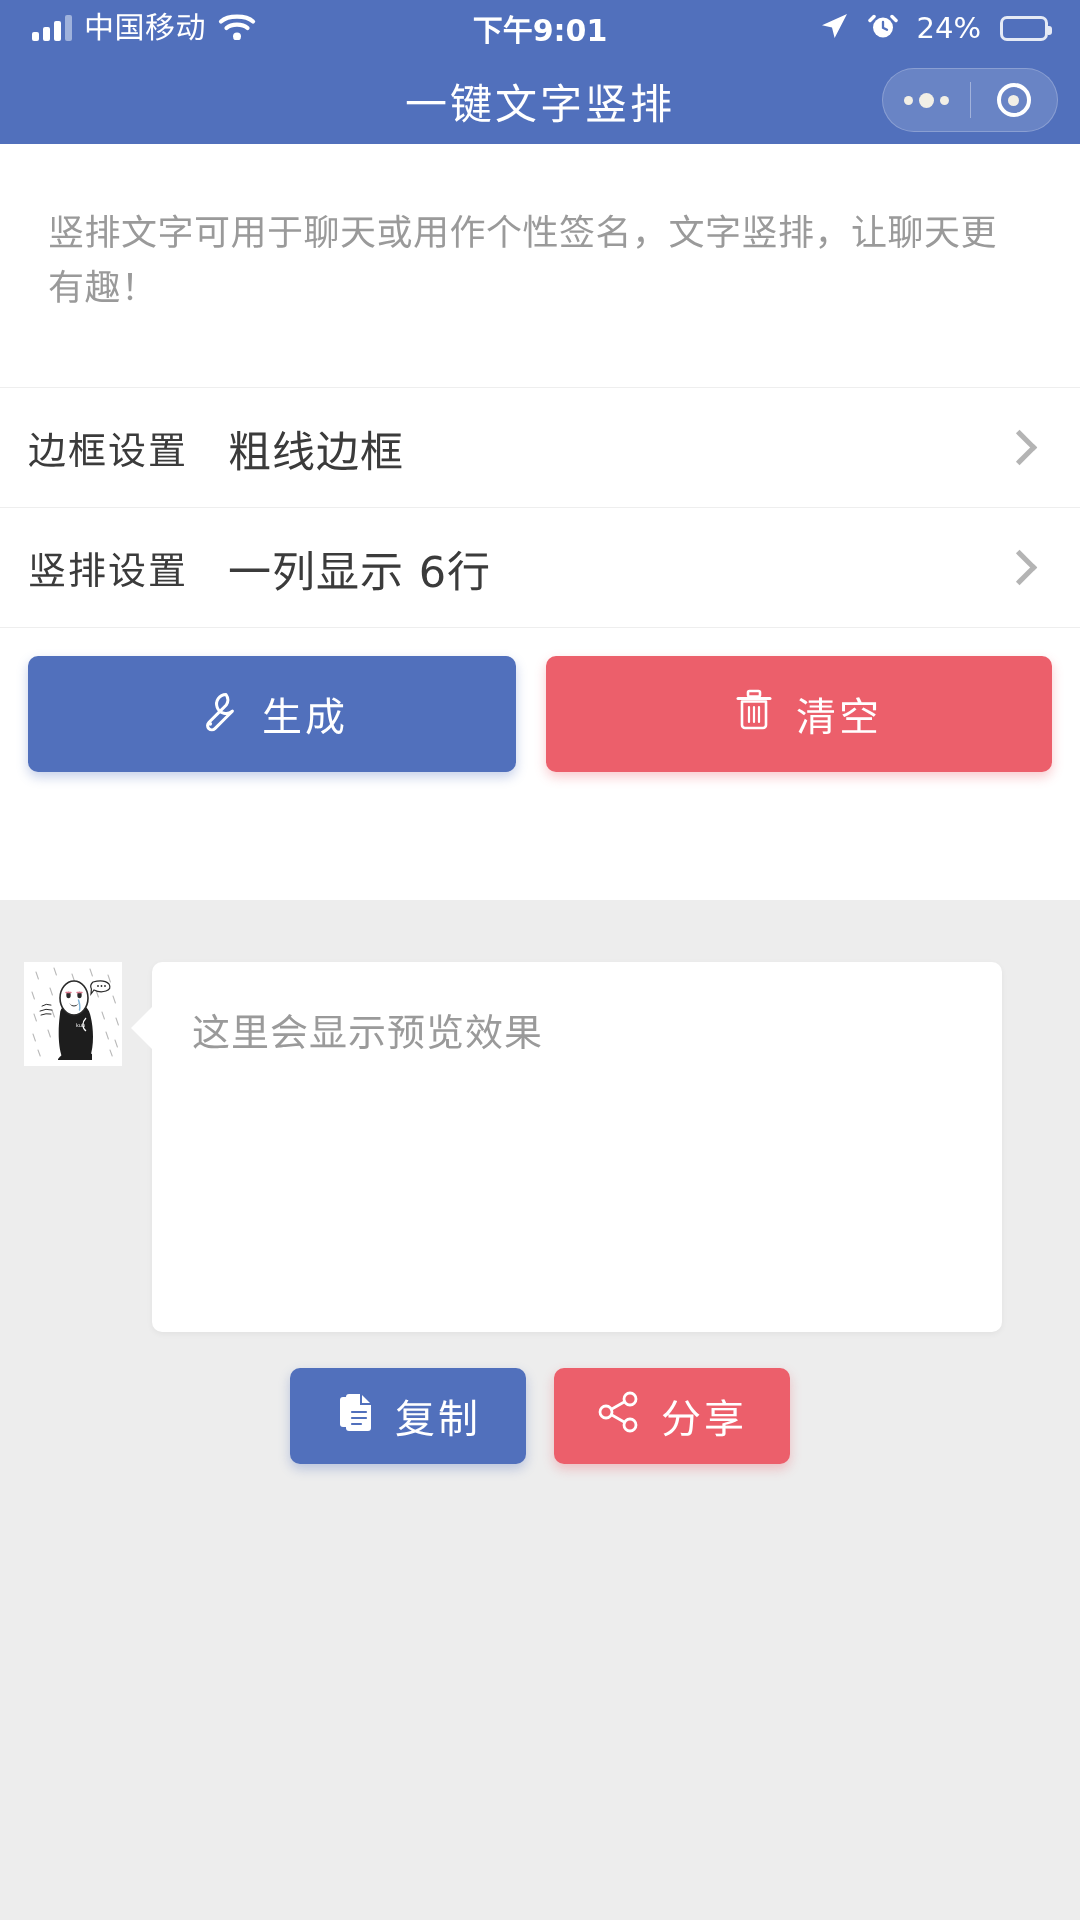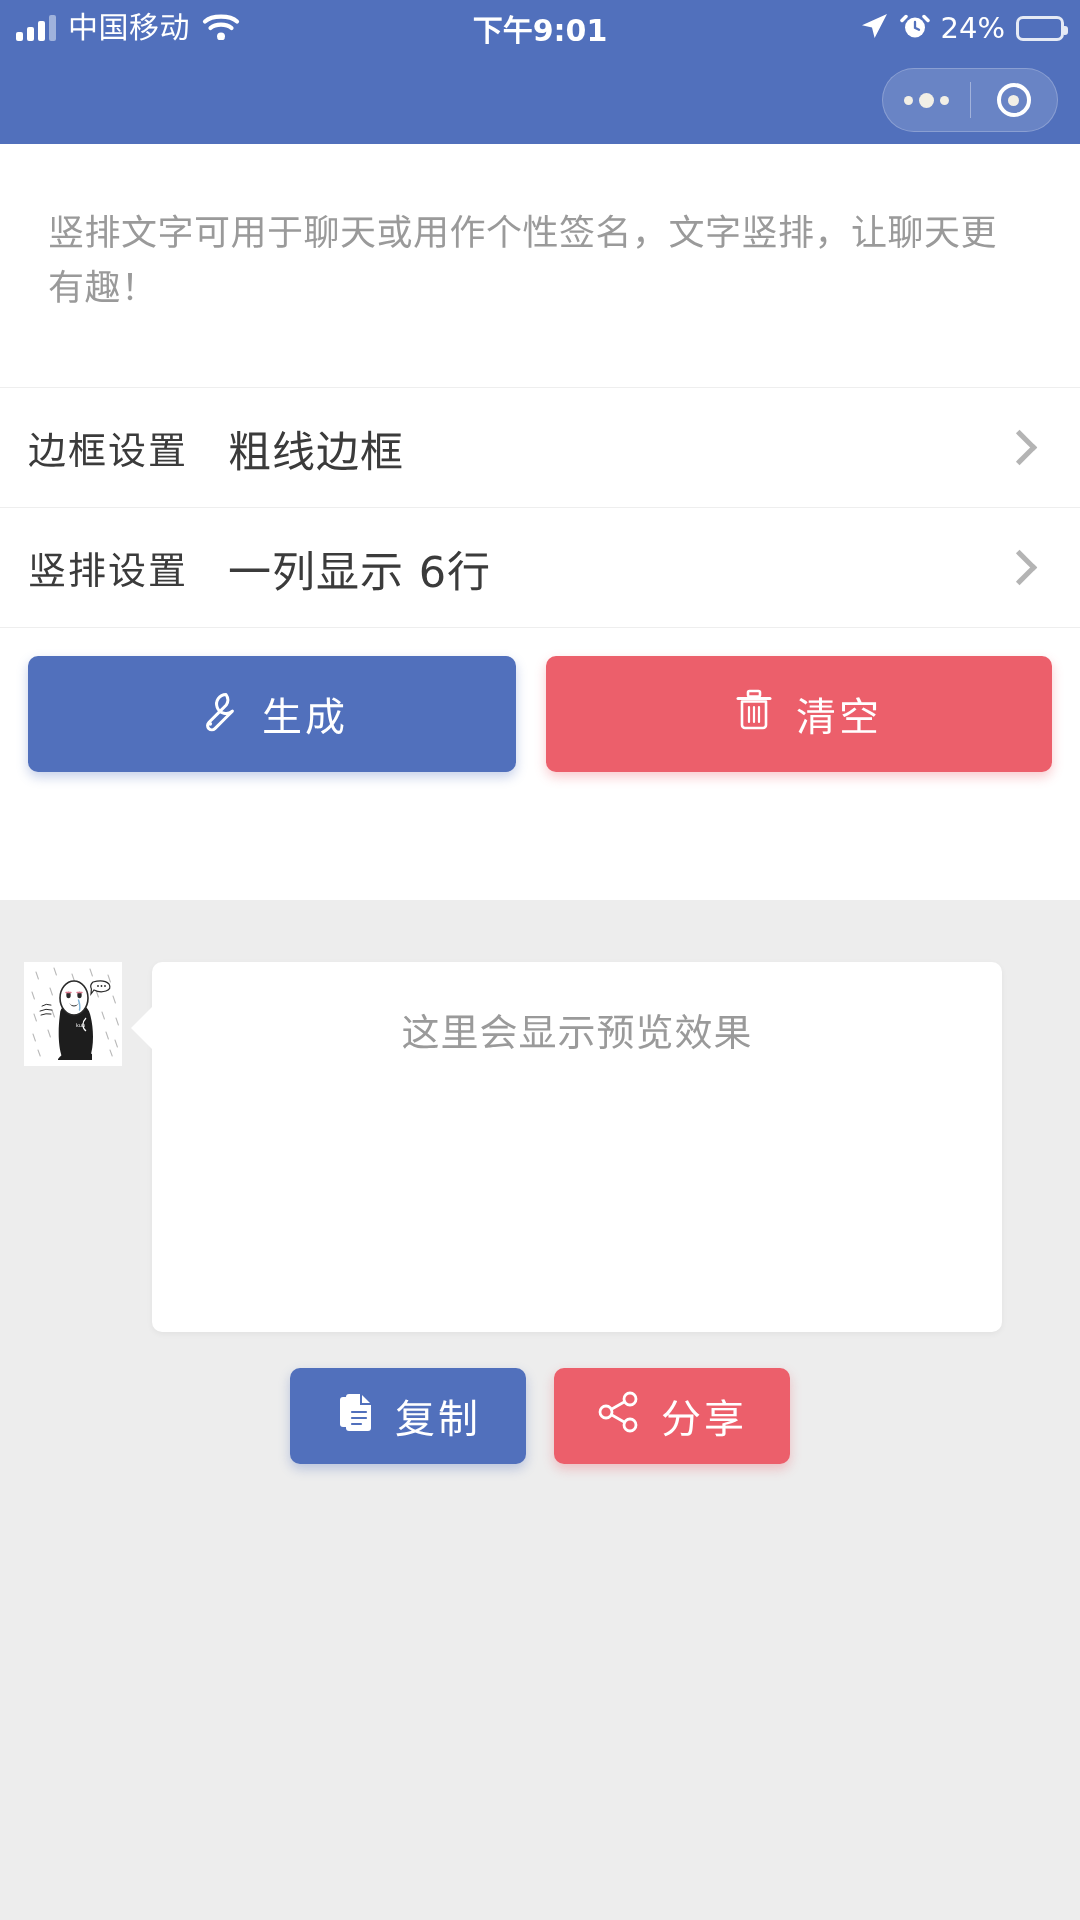--- a/index.html
+++ b/index.html
@@ -15,21 +15,21 @@
     overflow: hidden;
     position: relative;
   }
 
   
   #status-bar {
     height: 56px;
     background: #5170bc;
     display: flex;
     align-items: center;
-    padding: 0 16px;
+    padding: 0 32px;
     box-sizing: border-box;
     color: #ffffff;
     position: relative;
   }
   .status-left {
     display: flex;
     align-items: center;
     gap: 12px;
     flex: 0 0 auto;
   }
@@ -64,21 +64,21 @@
     text-align: center;
     font-size: 30px;
     font-weight: bold;
     letter-spacing: 0px;
     pointer-events: none;
   }
   .status-right {
     margin-left: auto;
     display: flex;
     align-items: center;
-    gap: 11px;
+    gap: 19px;
     flex: 0 0 auto;
   }
   .battery-pct {
     font-size: 29px;
     line-height: 1;
   }
   .battery-shell {
     width: 48px;
     height: 25px;
     border: 3px solid rgba(255,255,255,0.85);
@@ -299,21 +299,20 @@
     box-sizing: border-box;
     box-shadow: 0 2px 6px rgba(0,0,0,0.05);
     height: 370px;
   }
   #preview-text {
     color: #9a9a9a;
     font-size: 38px;
     line-height: 1.45;
     letter-spacing: 1px;
     white-space: pre-wrap;
-    text-align: center;
   }
   #share-bar {
     display: flex;
     justify-content: center;
     gap: 28px;
     margin-top: 36px;
   }
   .small-btn {
     height: 96px;
     min-width: 236px;
@@ -370,20 +369,21 @@
       </svg>
     </span>
     <span class="battery-pct">24%</span>
     <span class="battery-shell">
       <span class="battery-fill" id="battery-fill" style="width: 24%;"></span>
     </span>
   </div>
 </div>
 
 <div id="nav-bar">
+  <div id="nav-title">一键文字竖排</div>
   <div id="capsule">
     <div class="capsule-half">
       <span class="dots">
           <i></i>
           <i></i>
           <i></i>
         </span>
     </div>
     <div class="capsule-divider"></div>
     <div class="capsule-half">

